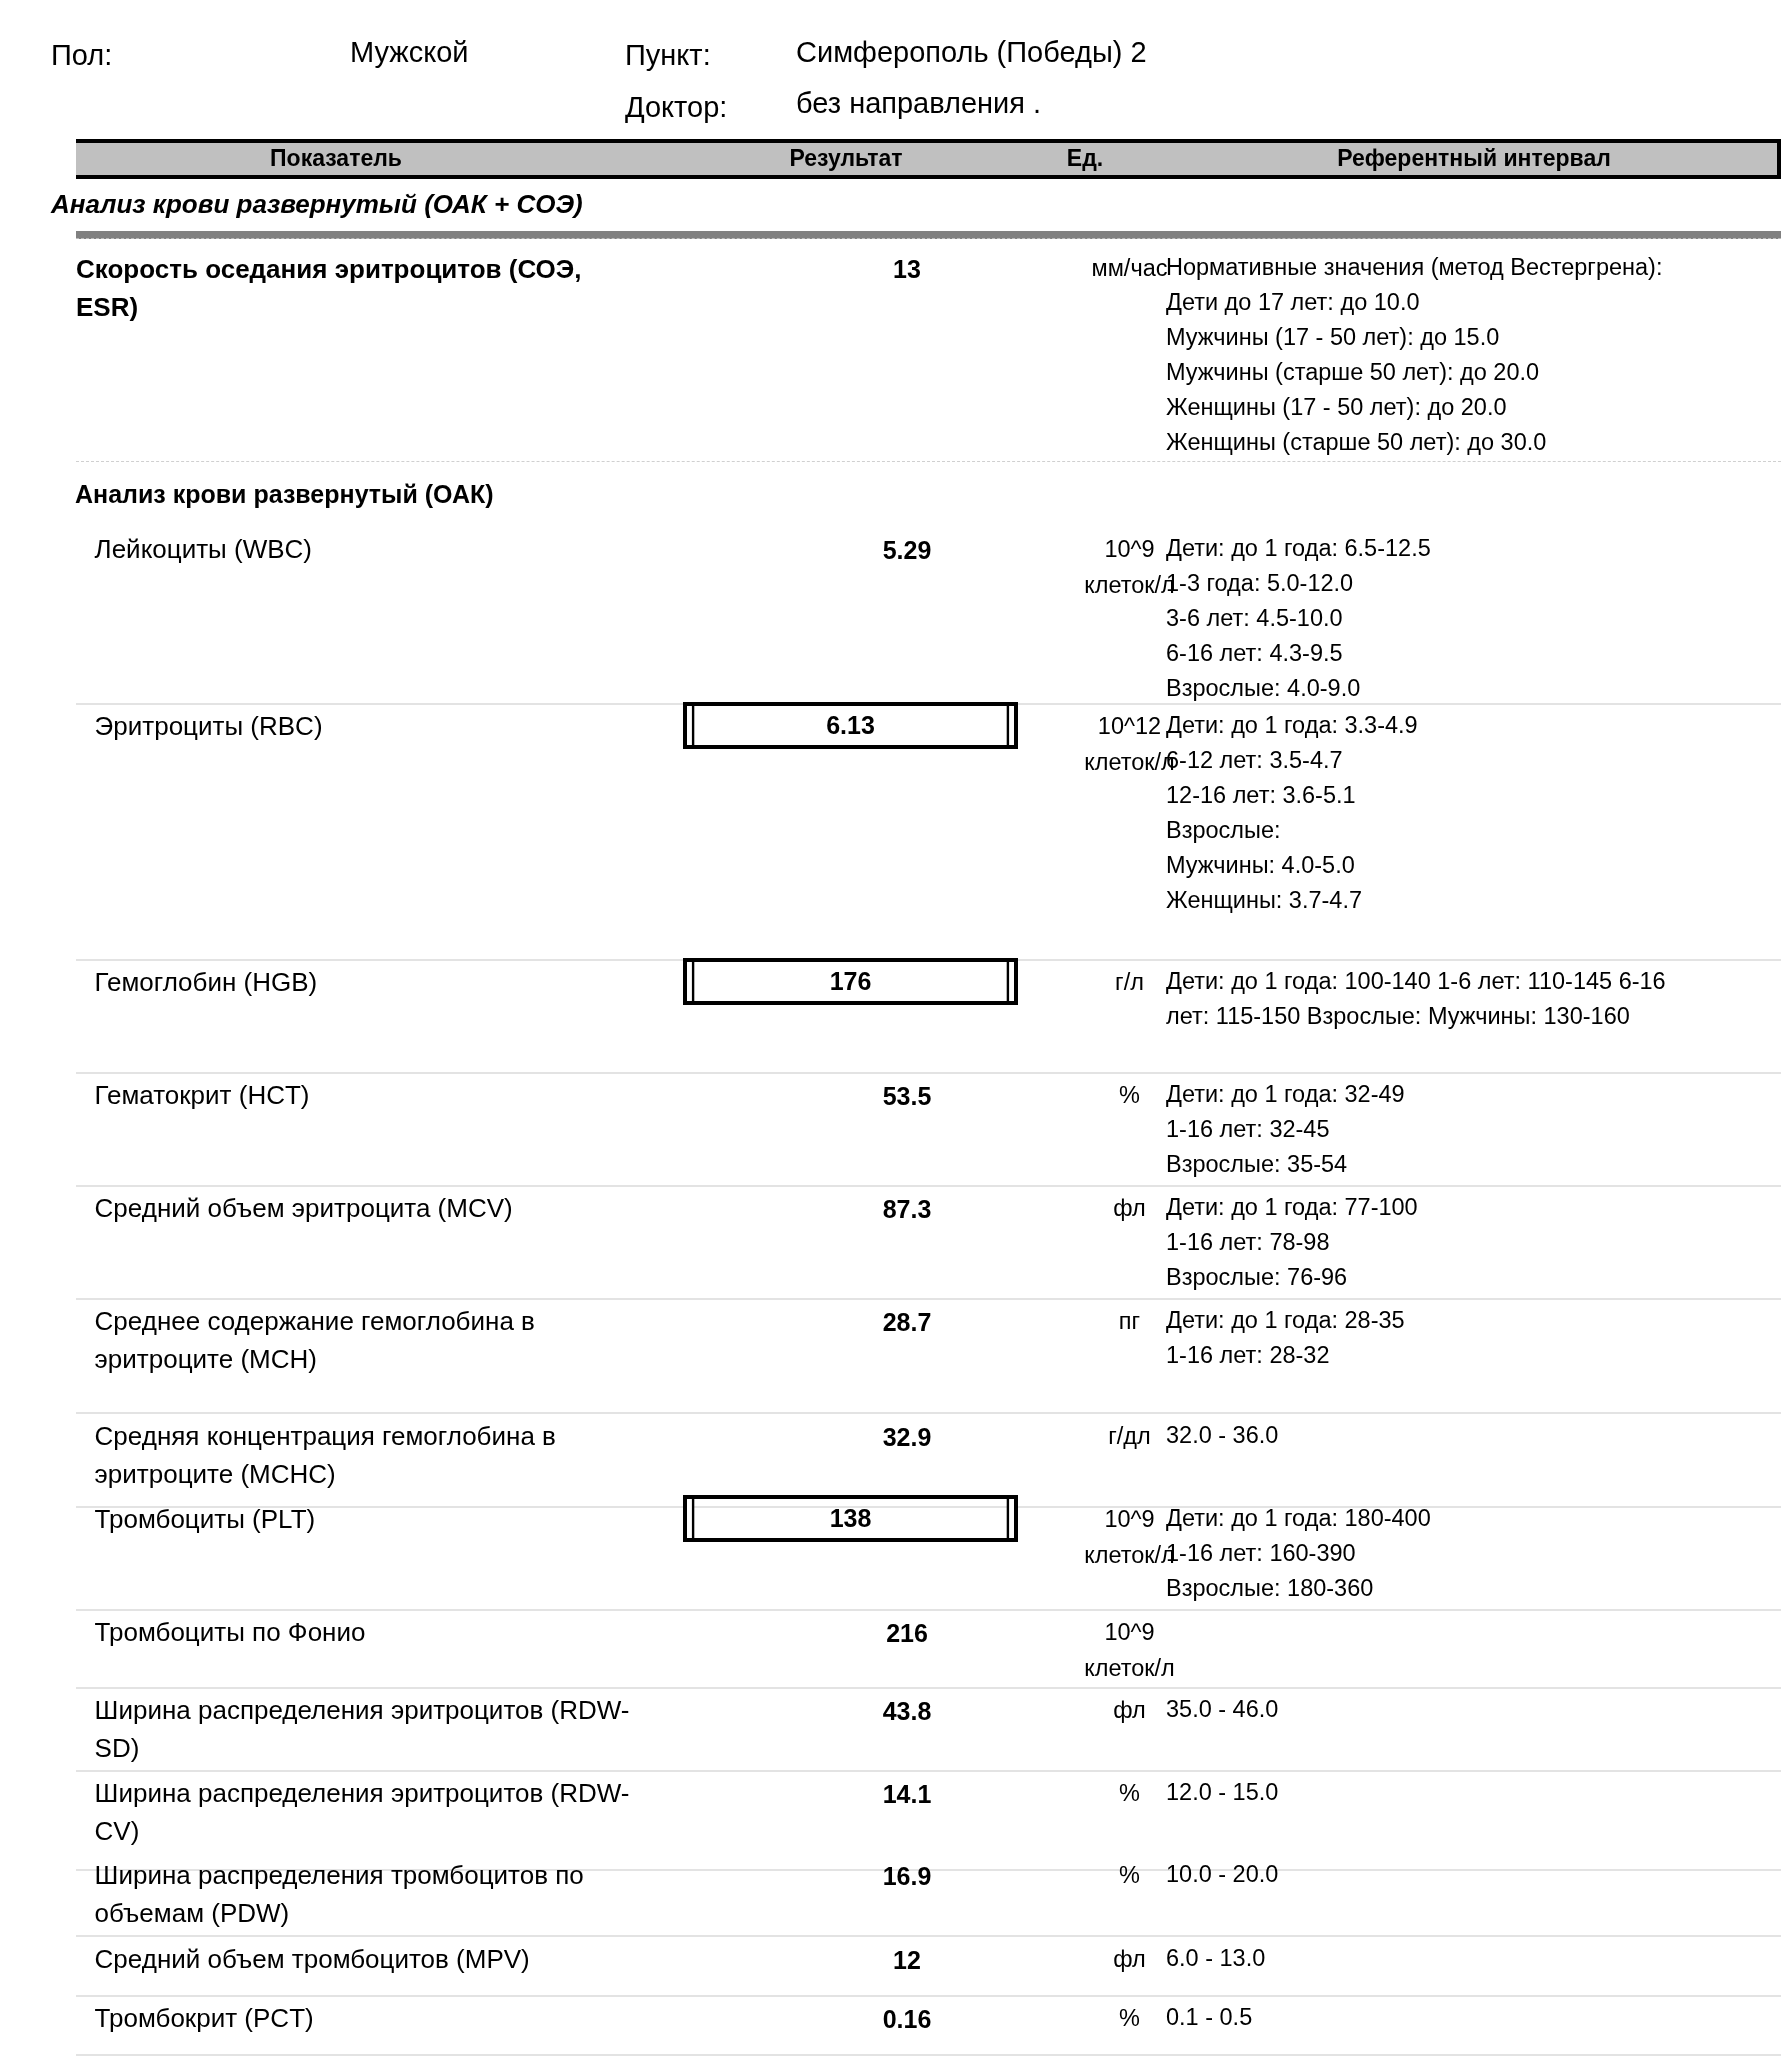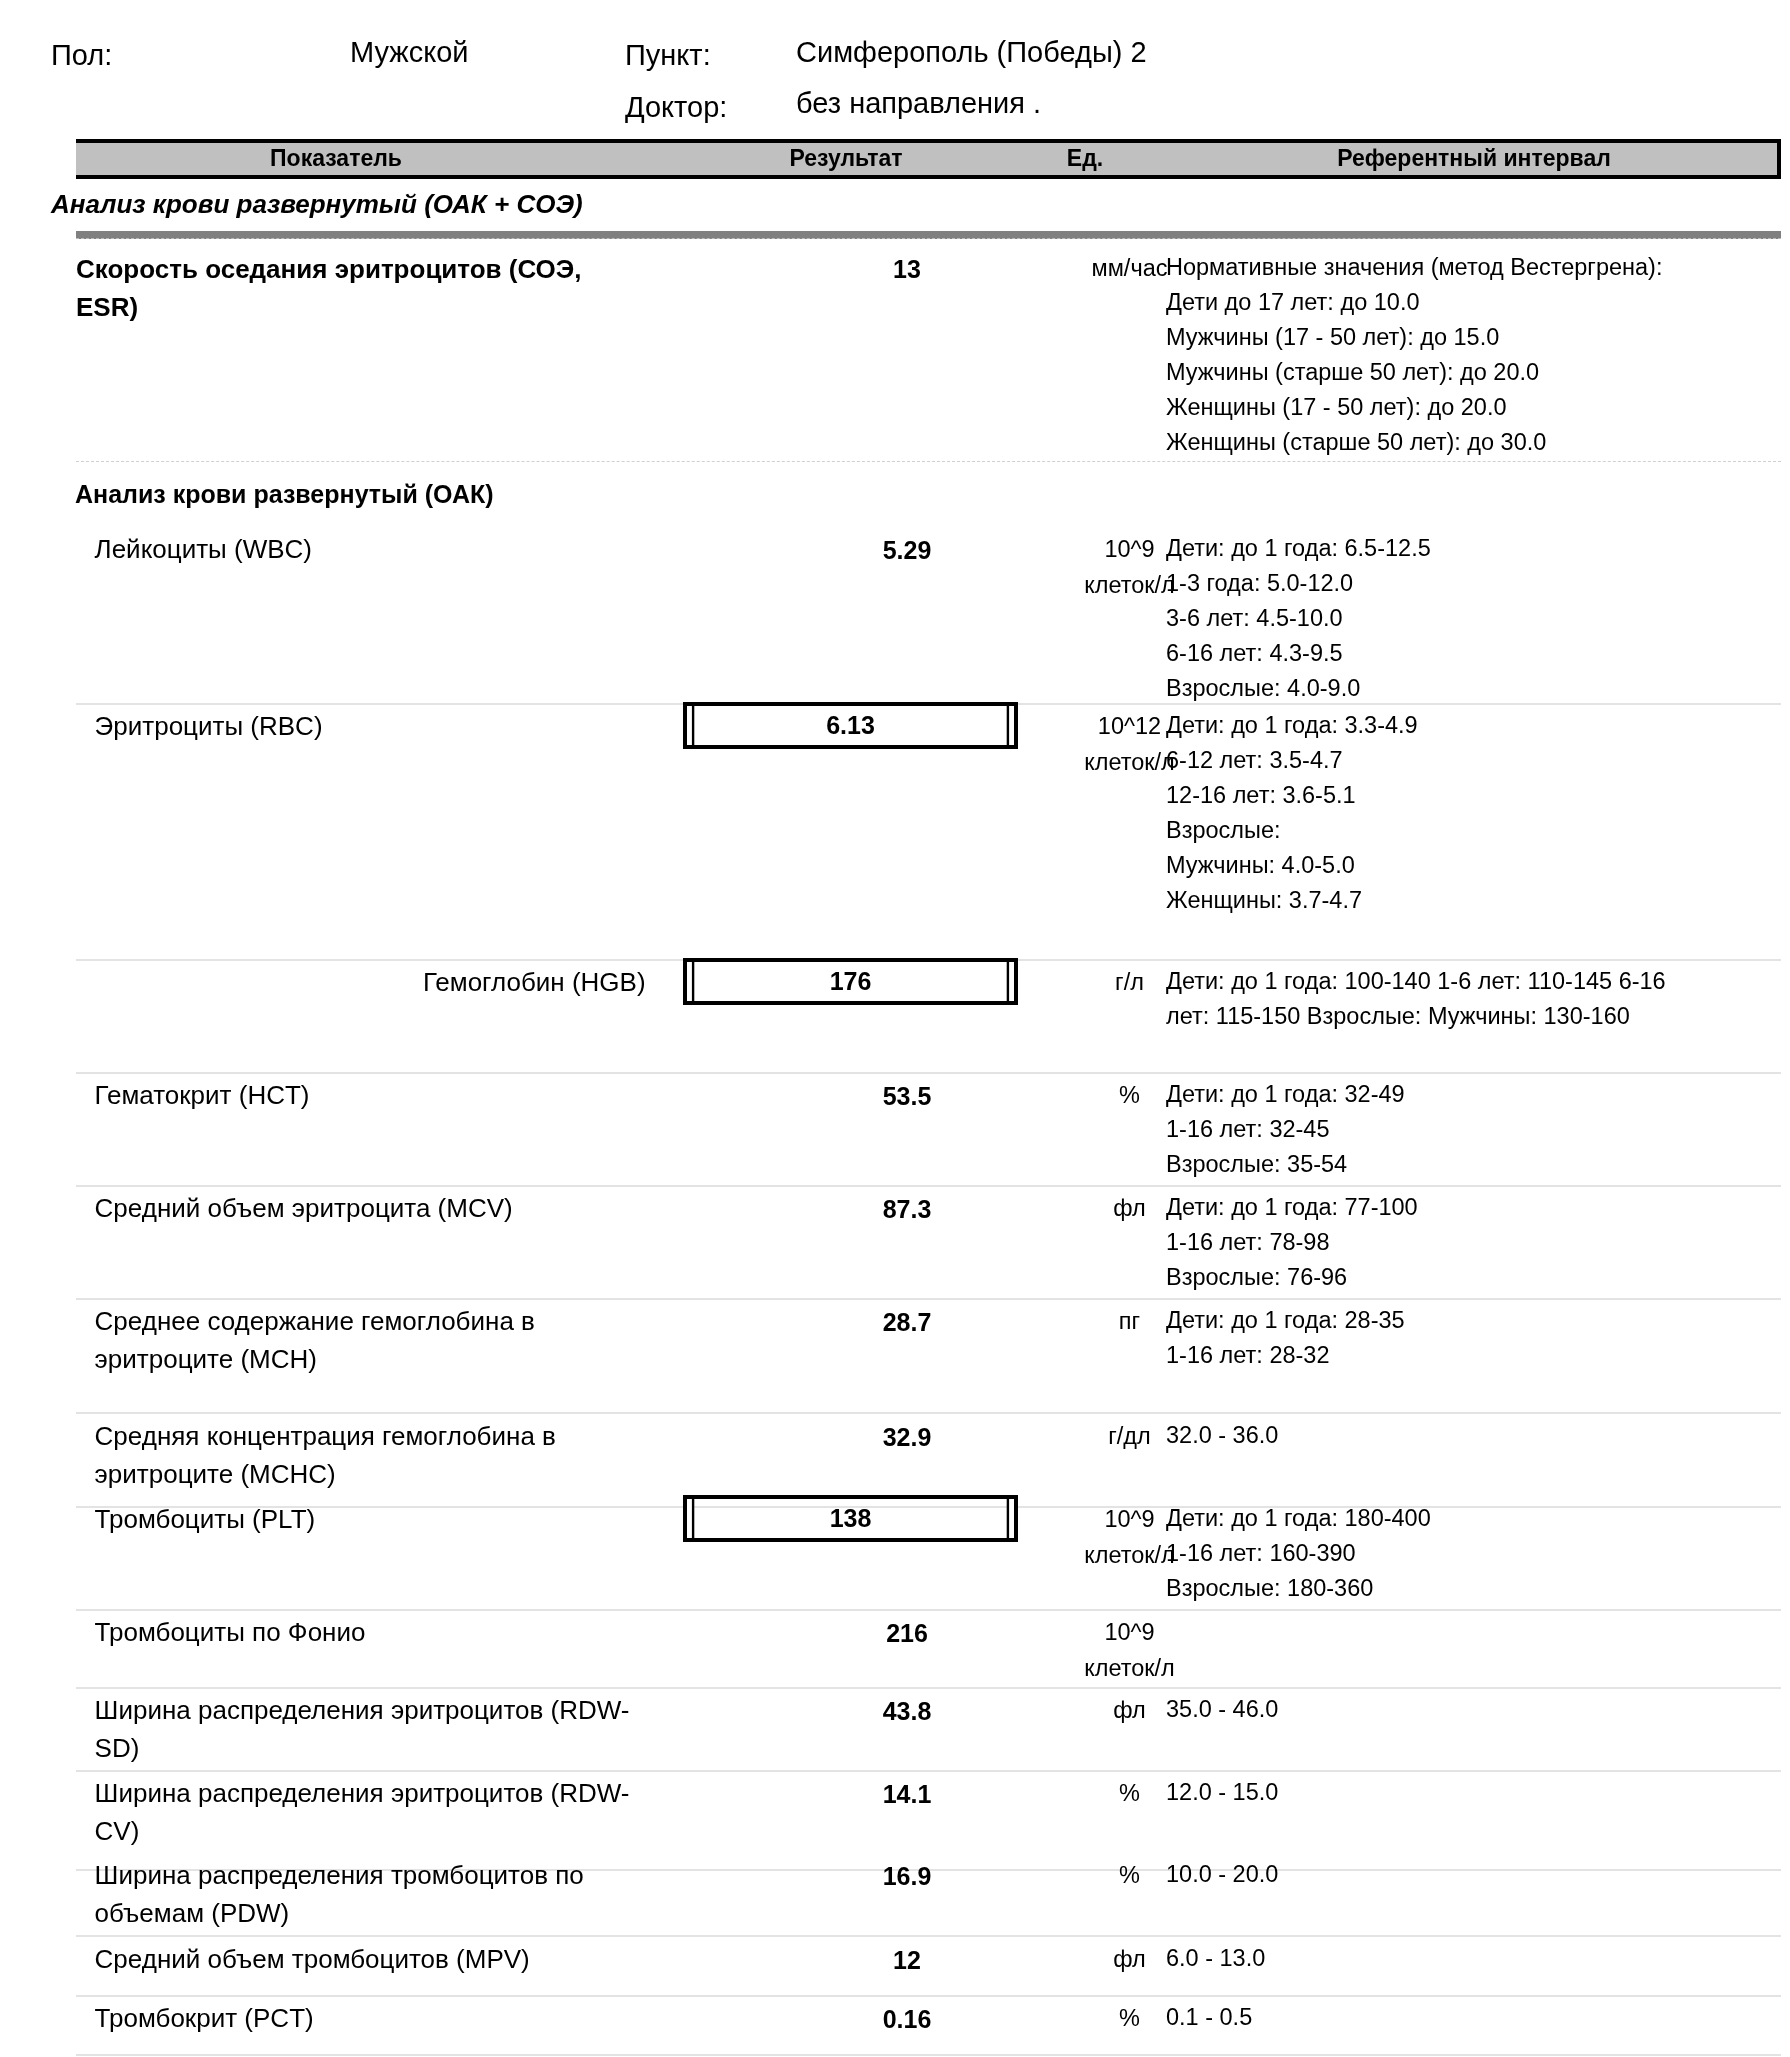--- a/index.html
+++ b/index.html
@@ -90,21 +90,21 @@
         <div>Дети: до 1 года: 3.3-4.9</div>
         <div>6-12 лет: 3.5-4.7</div>
         <div>12-16 лет: 3.6-5.1</div>
         <div>Взрослые:</div>
         <div>Мужчины: 4.0-5.0</div>
         <div>Женщины: 3.7-4.7</div>
       </div>
       <div class="sep"></div>
     </div>
     <div class="row" style="top: 961px; height: 113px;">
-      <div class="name" style="top:1.6px;text-align:right;">Гемоглобин (HGB)</div>
+      <div class="name" style="top:1.6px;">Гемоглобин (HGB)</div>
       <div class="val flag" style="top:-3.2px;">176</div>
       <div class="unit" style="top:3.2px;">
         <div>г/л</div>
       </div>
       <div class="ref" style="top:3.2px;">
         <div>Дети: до 1 года: 100-140 1-6 лет: 110-145 6-16</div>
         <div>лет: 115-150 Взрослые: Мужчины: 130-160</div>
       </div>
       <div class="sep"></div>
     </div>

